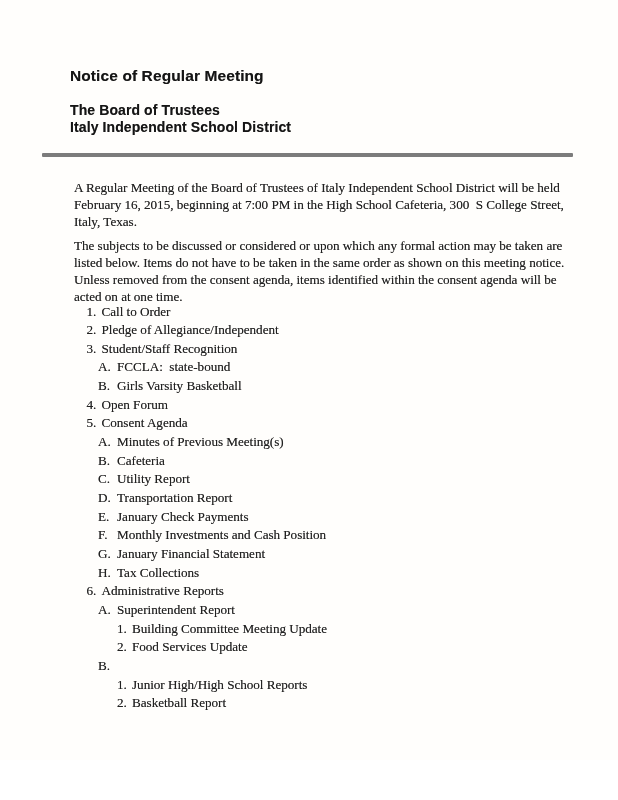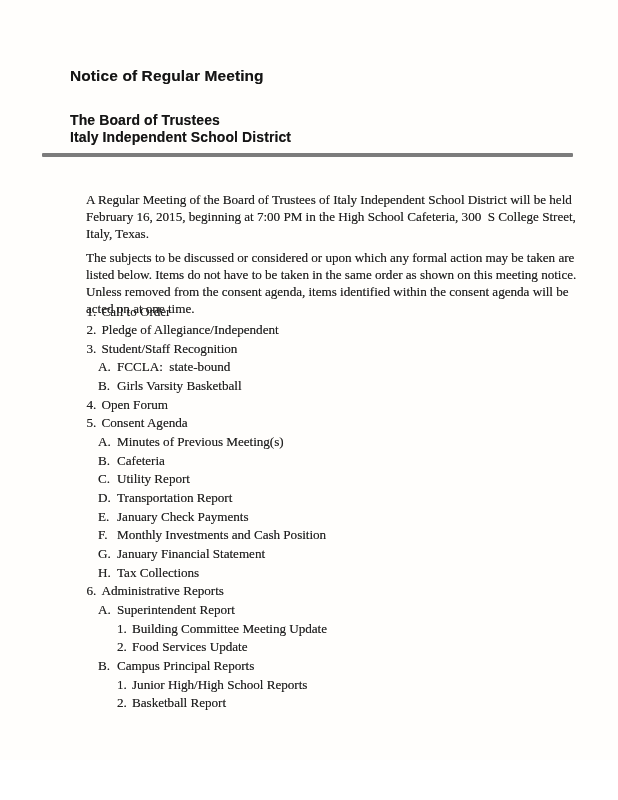--- a/index.html
+++ b/index.html
@@ -28,21 +28,21 @@
     font-weight: bold;
     font-size: 15.5px;
     line-height: 20px;
     color: #151515;
     letter-spacing: 0.1px;
     white-space: pre;
   }
   .doc-subtitle {
     position: absolute;
     left: 70px;
-    top: 112px;
+    top: 102px;
     font-family: "Liberation Sans", sans-serif;
     font-weight: bold;
     font-size: 14px;
     line-height: 17.3px;
     color: #151515;
     letter-spacing: 0.1px;
     white-space: pre;
   }
   .rule {
     position: absolute;
@@ -50,21 +50,21 @@
     top: 153px;
     width: 531px;
     height: 3.5px;
     background: #7c7c7c;
     border-radius: 1px;
   }
   .para {
     position: absolute;
     left: 70px;
     width: 510px;
-    margin: 16px;
+    margin: 4px;
     font-size: 13.2px;
     line-height: 17.1px;
     white-space: pre-wrap;
     letter-spacing: -0.05px;
   }
   .para-1 { top: 174.5px; }
   .para-2 { top: 233px; }
   .agenda {
     position: absolute;
     left: 0;
@@ -200,21 +200,20 @@
         <span class="text">Building Committee Meeting Update</span>
       </div>
 
       <div class="agenda-item level-3">
         <span class="marker">2.</span>
         <span class="text">Food Services Update</span>
       </div>
 
       <div class="agenda-item level-2">
         <span class="marker">B.</span>
-        <span class="text">Campus Principal Reports</span>
       </div>
 
       <div class="agenda-item level-3">
         <span class="marker">1.</span>
         <span class="text">Junior High/High School Reports</span>
       </div>
 
       <div class="agenda-item level-3">
         <span class="marker">2.</span>
         <span class="text">Basketball Report</span>

